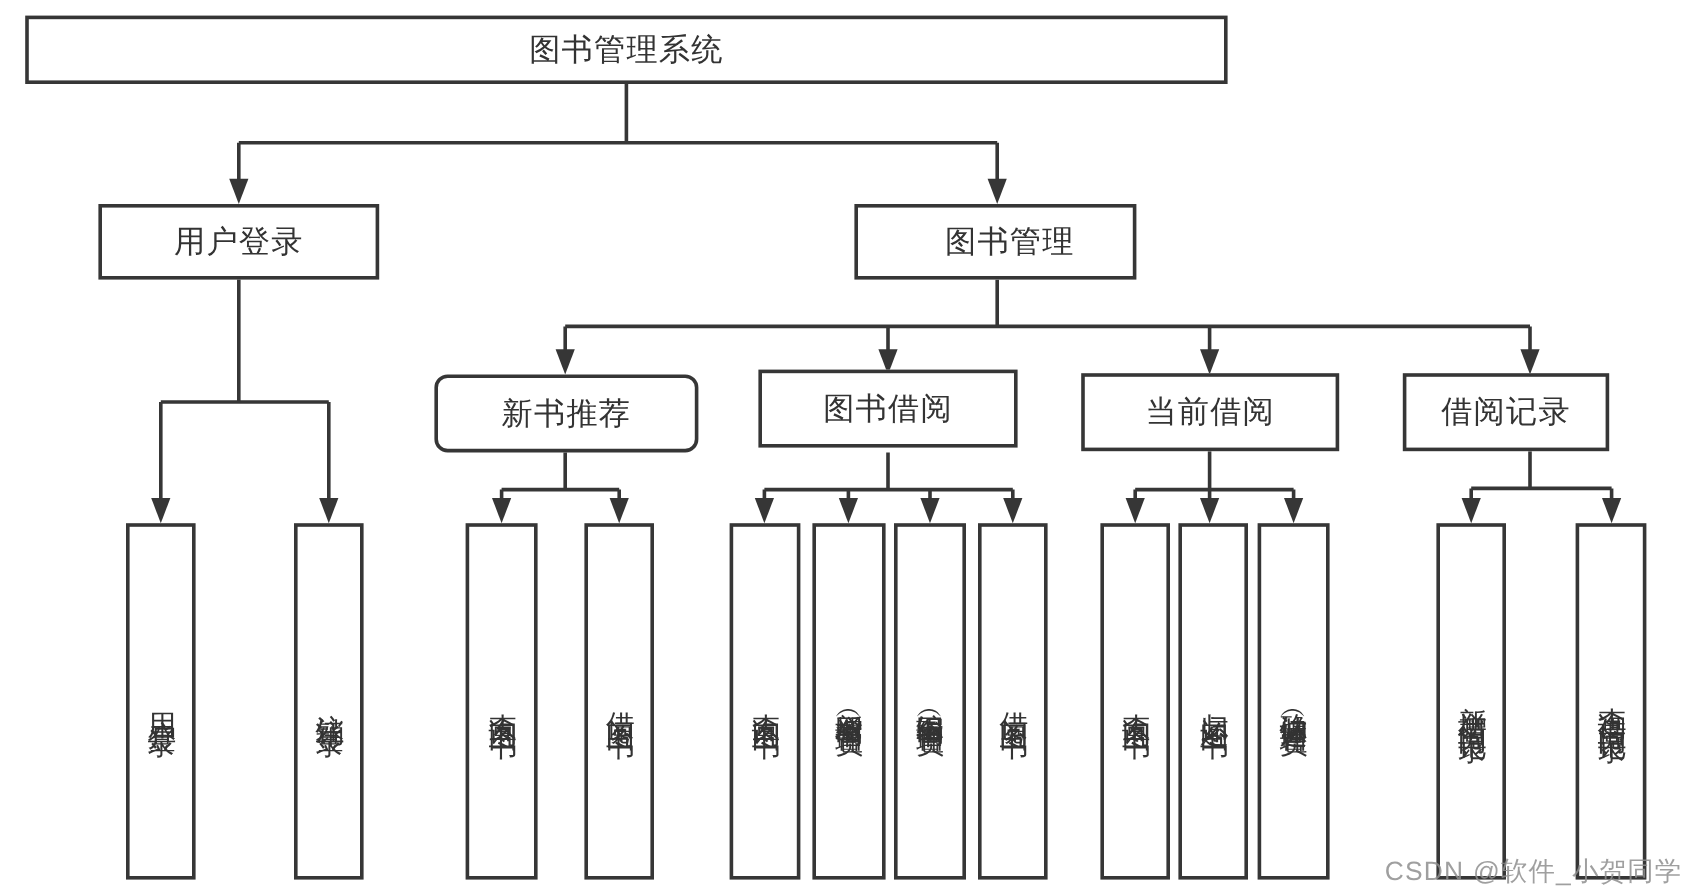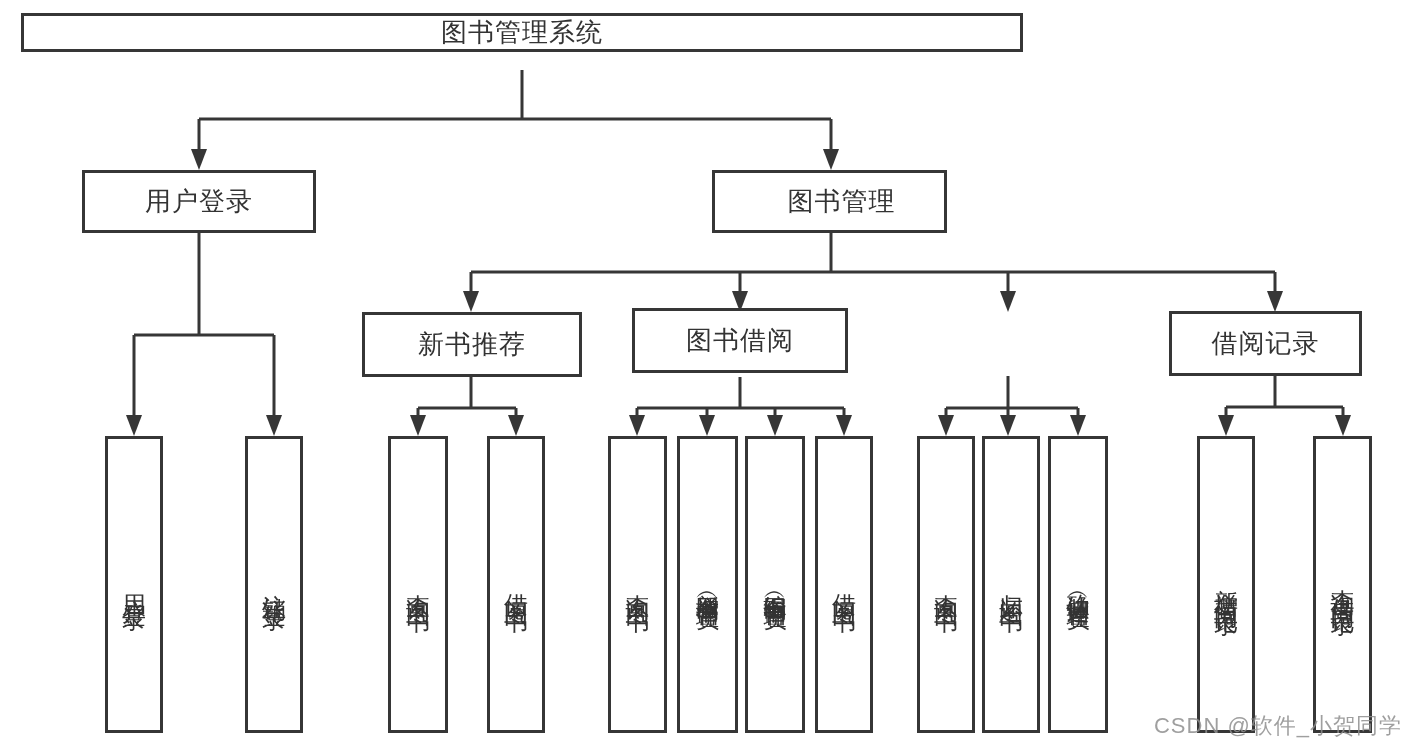--- a/index.html
+++ b/index.html
@@ -110,38 +110,41 @@
       <polygon points="1070,415 1086,415 1078,436"></polygon>
     </g>
 
     <g>
       <path d="M1275 376 V407 M1226 407 H1343 M1226 407 V420 M1343 407 V420"></path>
       <polygon points="1218,415 1234,415 1226,436"></polygon>
       <polygon points="1335,415 1351,415 1343,436"></polygon>
     </g>
   </svg>
 
-  <div class="box" style="left:21px; top:13px; width:1002px; height:39px;">
+  <div class="box" style="left:21px; top:13px; width:1002px; height:57px;">
     <span>图书管理系统</span>
   </div>
 
   <div class="box" style="left:82px; top:170px; width:234px; height:63px;">
     <span>用户登录</span>
   </div>
   <div class="box" style="left:712px; top:170px; width:235px; height:63px;padding-left:24px;">
     <span>图书管理</span>
   </div>
 
-  <div class="box" style="left:362px; top:312px; width:220px; height:65px;">
+  <div class="box" style="left:362px; top:312px; width:220px; height:65px;border-radius:11px;">
     <span>新书推荐</span>
   </div>
   <div class="box" style="left:632px; top:308px; width:216px; height:65px;">
     <span>图书借阅</span>
   </div>
-  <div class="box" style="left:1169px; top:311px; width:193px; height:65px;">
+  <div class="box" style="left:901px; top:311px; width:215px; height:65px;">
+    <span>当前借阅</span>
+  </div>
+  <div class="box" style="left:1169px; top:311px; width:172px; height:65px;">
     <span>借阅记录</span>
   </div>
 
   <div class="box vbox" style="left:105px; top:436px; width:58px; height:297px;">
     <span class="vtext">用户登录</span>
   </div>
   <div class="box vbox" style="left:245px; top:436px; width:58px; height:297px;">
     <span class="vtext">注销登录</span>
   </div>
 

